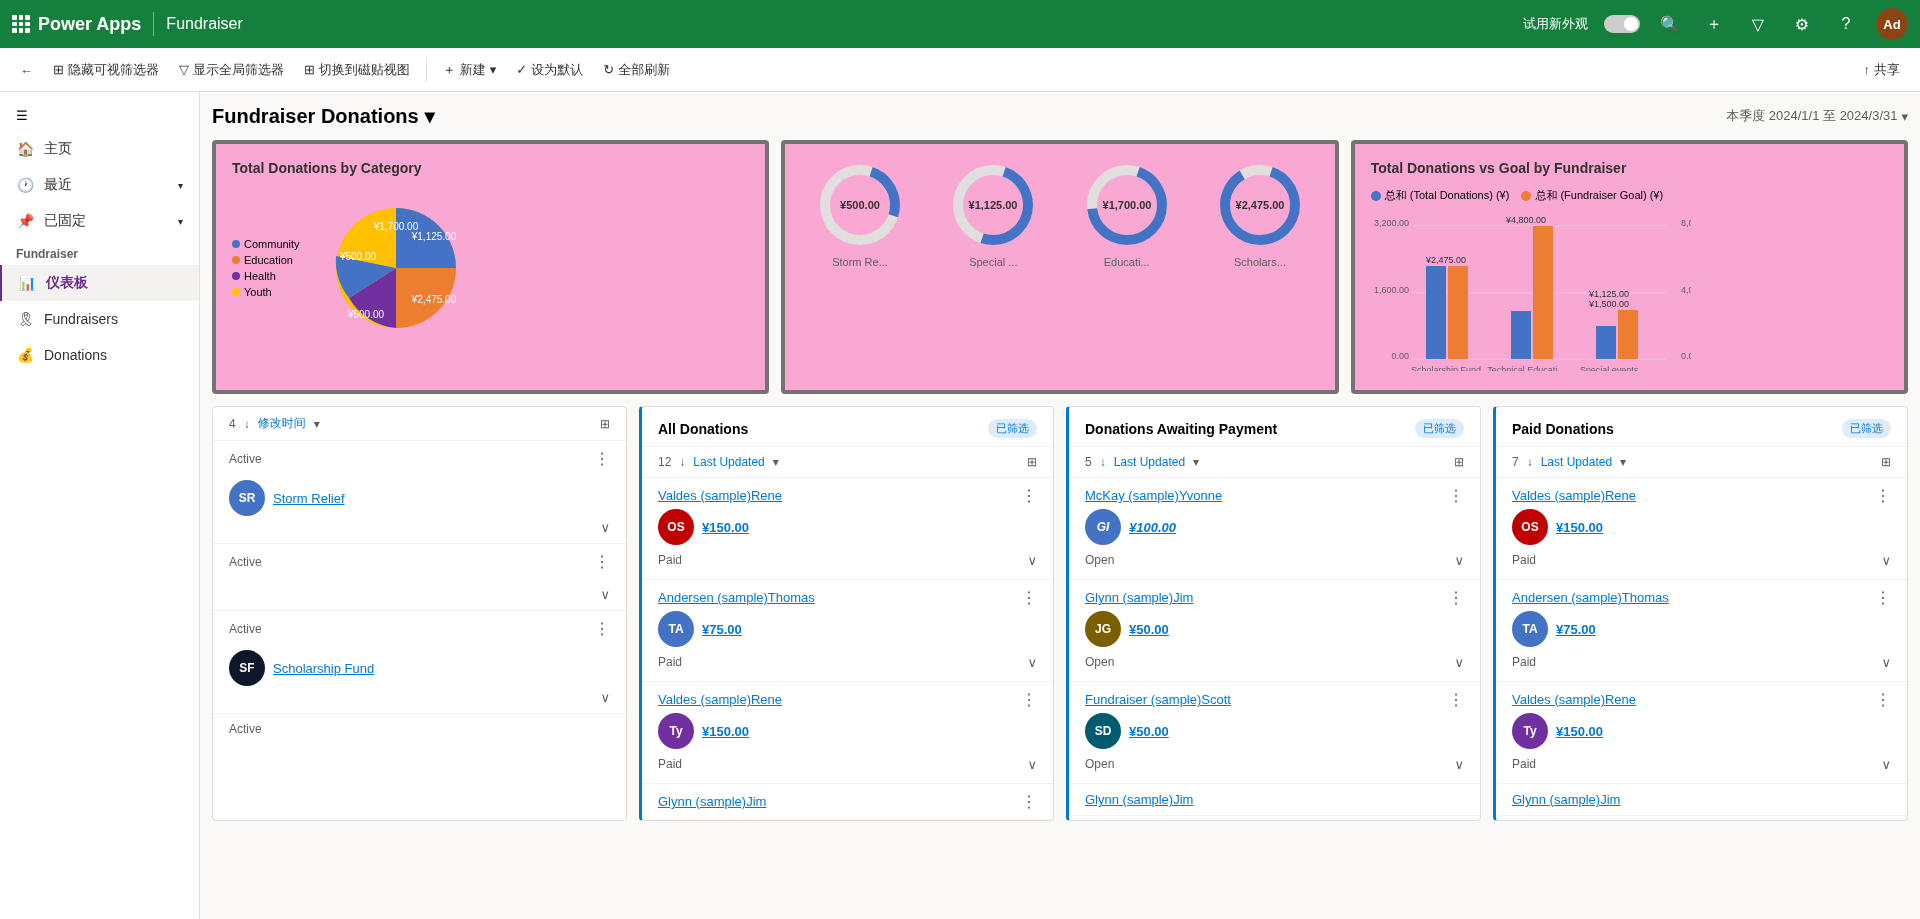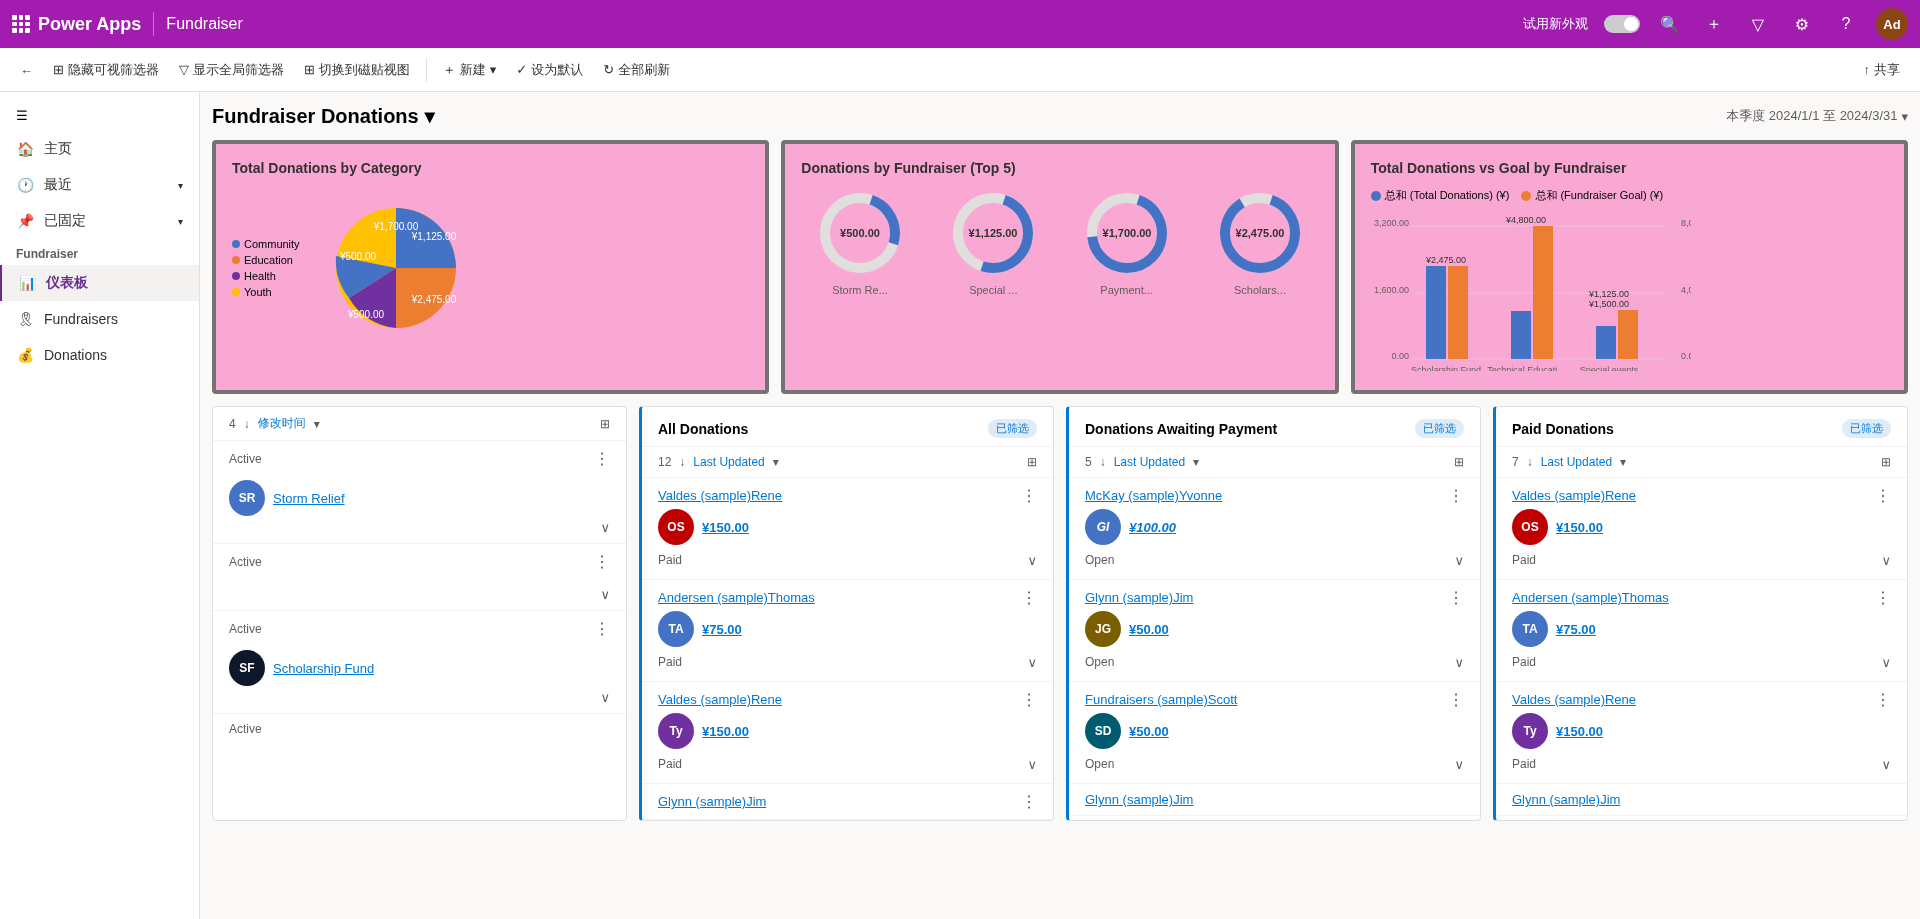--- a/index.html
+++ b/index.html
@@ -1,21 +1,21 @@
 <!DOCTYPE html>
 <html><head>
   <meta charset="utf-8">
   <style>
     * { box-sizing: border-box; margin: 0; padding: 0; }
     body { font-family: 'Segoe UI', sans-serif; font-size: 13px; background: #f3f2f1; overflow: hidden; height: 919px; }
 
     
     .top-nav {
       height: 48px;
-      background: #a21caf;
+      background: #15803d;
       display: flex;
       align-items: center;
       padding: 0 12px;
       color: white;
       gap: 12px;
     }
     .top-nav-logo { display: flex; align-items: center; gap: 8px; }
     .grid-icon { display: grid; grid-template-columns: 1fr 1fr 1fr; gap: 2px; width: 18px; height: 18px; }
     .grid-icon span { background: white; border-radius: 1px; }
     .app-name { font-size: 18px; font-weight: 600; }
@@ -285,21 +285,20 @@
             <text x="118" y="52" font-size="10" fill="white" text-anchor="middle">¥1,125.00</text>
             <text x="118" y="115" font-size="10" fill="white" text-anchor="middle">¥2,475.00</text>
             <text x="50" y="130" font-size="10" fill="white" text-anchor="middle">¥500.00</text>
             <text x="42" y="72" font-size="10" fill="white" text-anchor="middle">¥500.00</text>
             <text x="80" y="42" font-size="10" fill="white" text-anchor="middle">¥1,700.00</text>
           </svg>
         </div>
       </div>
 
       <div class="card">
-        <div class="card-title">Donations by Fundraiser (Top 5)</div>
         <div class="donuts-row">
 
           <div class="donut-item">
             <svg width="90" height="90" viewBox="0 0 90 90">
               <circle cx="45" cy="45" r="35" fill="none" stroke="#e1dfdd" stroke-width="10"></circle>
               <circle cx="45" cy="45" r="35" fill="none" stroke="#4472c4" stroke-width="10" stroke-dasharray="55 165" stroke-dashoffset="44"></circle>
               <text x="45" y="49" font-size="11" fill="#323130" text-anchor="middle" font-weight="600">¥500.00</text>
             </svg>
             <div class="donut-label">Storm Re...</div>
           </div>
@@ -312,21 +311,21 @@
             </svg>
             <div class="donut-label">Special ...</div>
           </div>
 
           <div class="donut-item">
             <svg width="90" height="90" viewBox="0 0 90 90">
               <circle cx="45" cy="45" r="35" fill="none" stroke="#e1dfdd" stroke-width="10"></circle>
               <circle cx="45" cy="45" r="35" fill="none" stroke="#4472c4" stroke-width="10" stroke-dasharray="150 70" stroke-dashoffset="44"></circle>
               <text x="45" y="49" font-size="11" fill="#323130" text-anchor="middle" font-weight="600">¥1,700.00</text>
             </svg>
-            <div class="donut-label">Payment...</div>
+            <div class="donut-label">Educati...</div>
           </div>
 
           <div class="donut-item">
             <svg width="90" height="90" viewBox="0 0 90 90">
               <circle cx="45" cy="45" r="35" fill="none" stroke="#e1dfdd" stroke-width="10"></circle>
               <circle cx="45" cy="45" r="35" fill="none" stroke="#4472c4" stroke-width="10" stroke-dasharray="190 30" stroke-dashoffset="44"></circle>
               <text x="45" y="49" font-size="11" fill="#323130" text-anchor="middle" font-weight="600">¥2,475.00</text>
             </svg>
             <div class="donut-label">Scholars...</div>
           </div>
@@ -544,21 +543,21 @@
               <span class="item-amount">¥50.00</span>
             </div>
             <div style="display:flex;align-items:center;justify-content:space-between;margin-top:4px;">
               <span class="item-status">Open</span>
               <span class="chevron-down">∨</span>
             </div>
           </div>
 
           <div class="list-item">
             <div style="display:flex;align-items:center;justify-content:space-between;">
-              <span class="item-name">Fundraisers (sample)Scott</span>
+              <span class="item-name">Fundraiser (sample)Scott</span>
               <span class="dots-btn">⋮</span>
             </div>
             <div class="list-item-row" style="margin-top:4px;">
               <div class="avatar-circle" style="background:#005a70;">SD</div>
               <span class="item-amount">¥50.00</span>
             </div>
             <div style="display:flex;align-items:center;justify-content:space-between;margin-top:4px;">
               <span class="item-status">Open</span>
               <span class="chevron-down">∨</span>
             </div>

